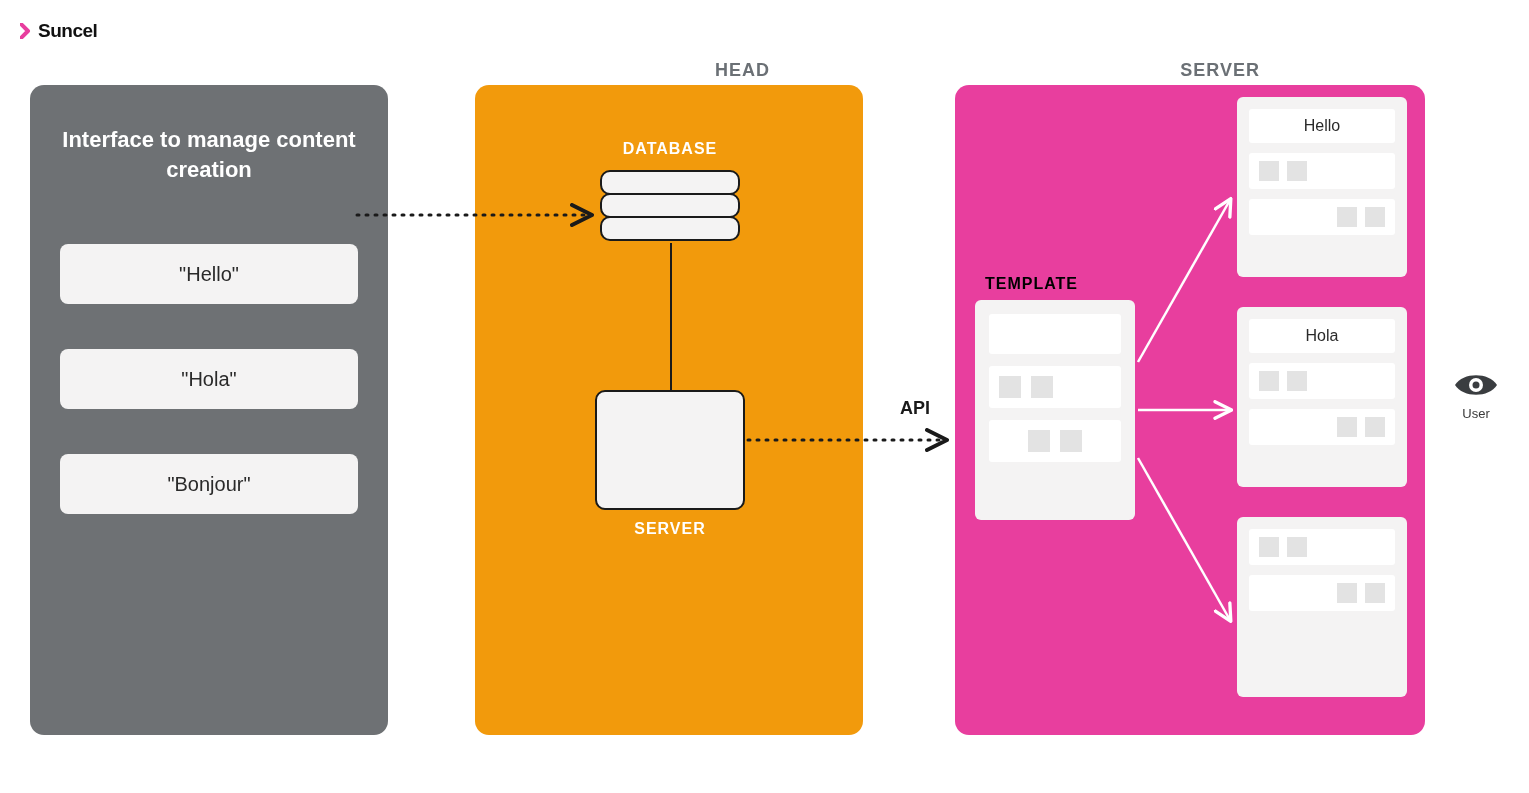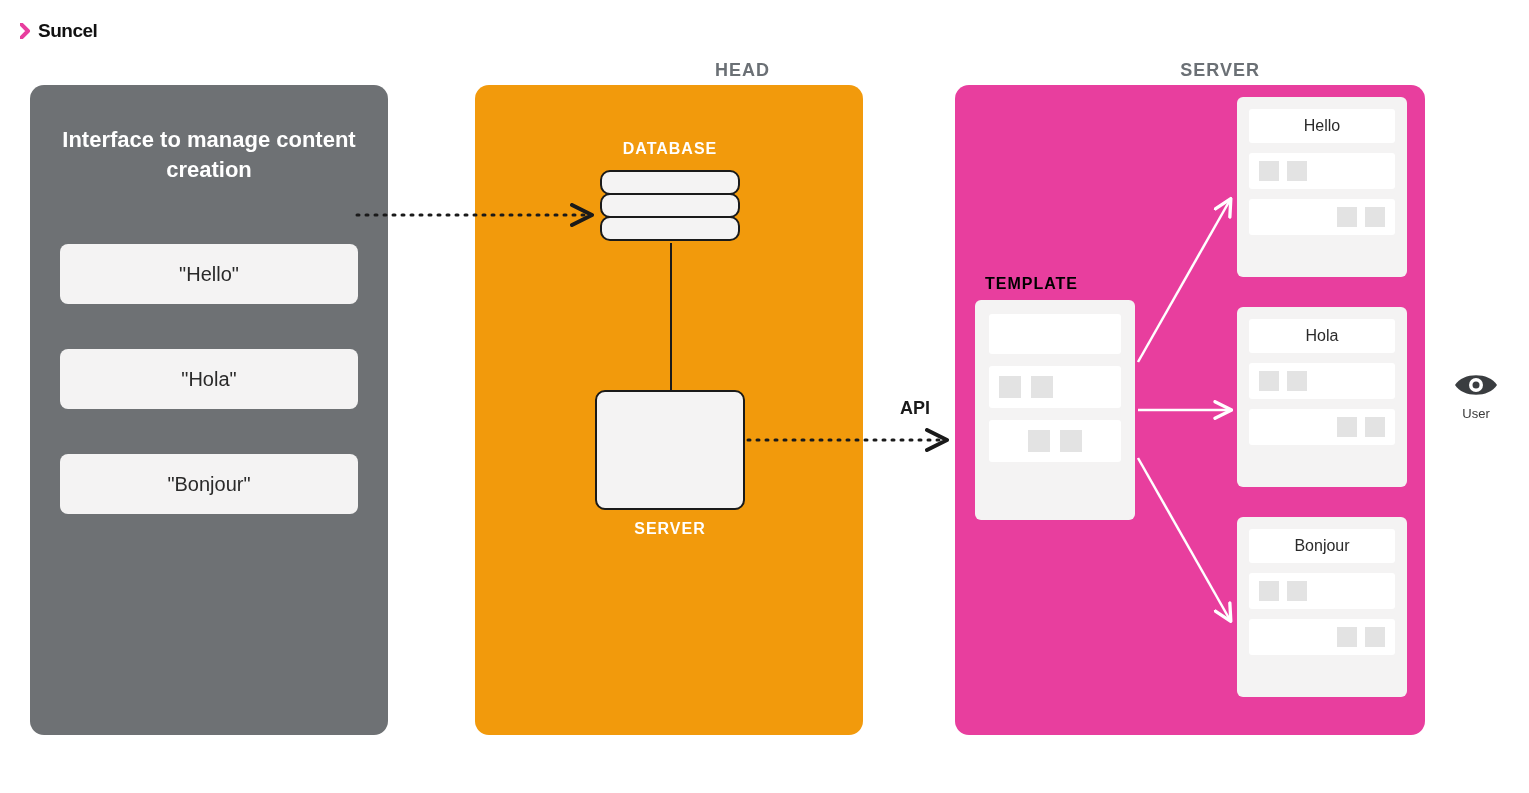--- a/index.html
+++ b/index.html
@@ -295,21 +295,20 @@
         <div class="out-sq"></div>
         <div class="out-sq"></div>
       </div>
     <div class="out-row right">
         <div class="out-sq"></div>
         <div class="out-sq"></div>
       </div>
   </div>
 
   <div class="output-card out-bonjour">
-    <div class="output-title">Bonjour</div>
     <div class="out-row">
         <div class="out-sq"></div>
         <div class="out-sq"></div>
       </div>
     <div class="out-row right">
         <div class="out-sq"></div>
         <div class="out-sq"></div>
       </div>
   </div>
 </div>

